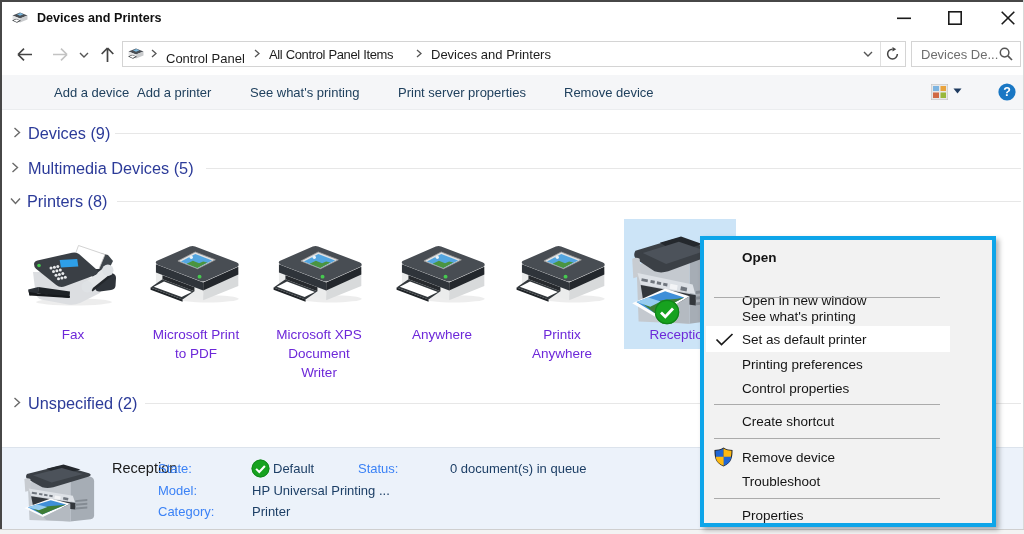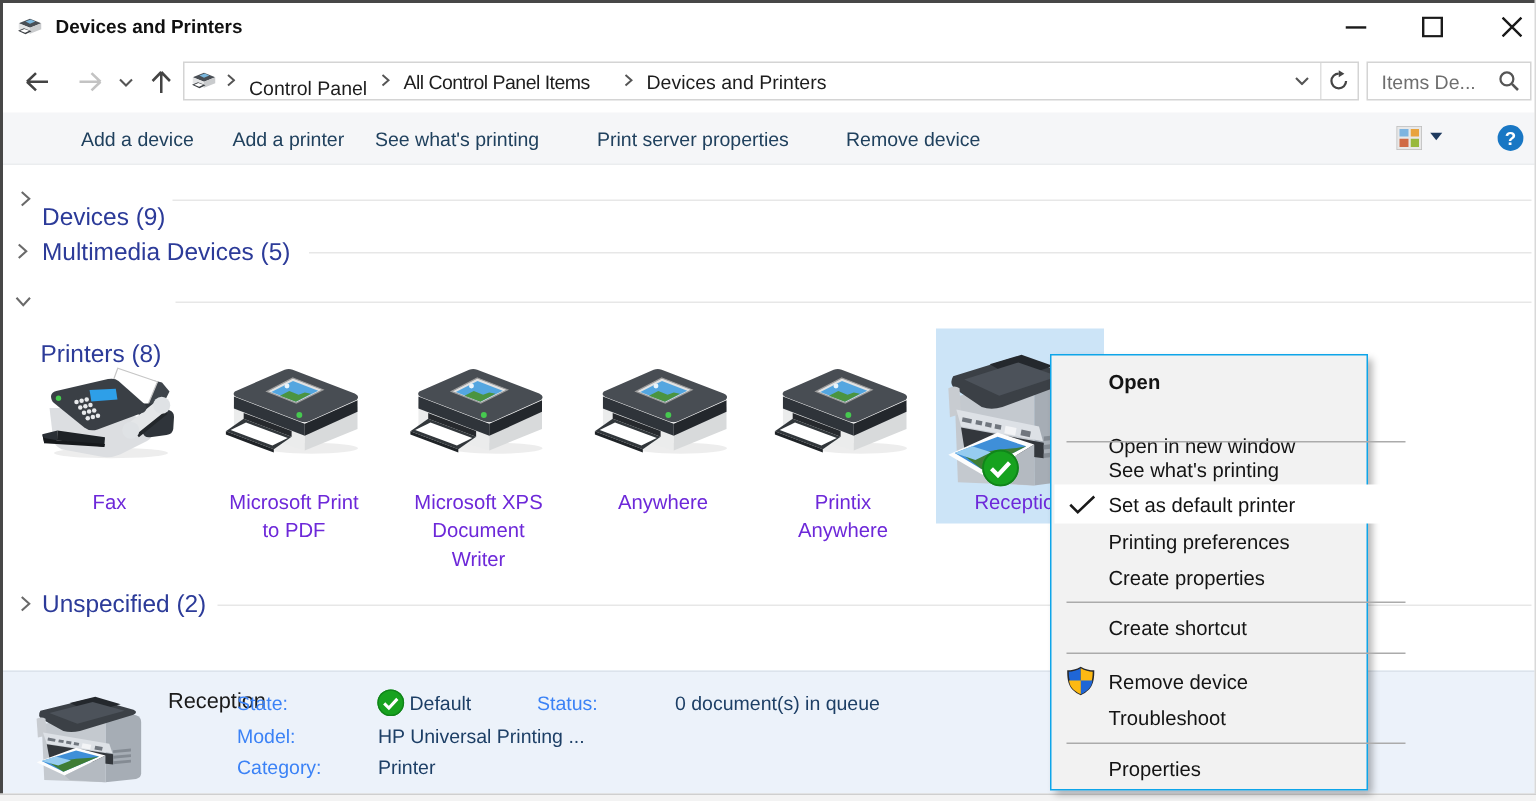--- a/index.html
+++ b/index.html
@@ -75,28 +75,28 @@
 <div class="abs crumb" style="left:431px; top:47px">Devices and Printers</div>
 <svg class="abs" style="left:863px; top:51px" width="10" height="6" viewBox="0 0 10 6">
     <path d="M1,1 L5,5 L9,1" stroke="#555" stroke-width="1.4" fill="none"></path>
   </svg>
 <div class="abs" style="left:880px; top:42px; width:1px; height:24px; background:#e0e0e0;"></div>
 <svg class="abs" style="left:885px; top:46px" width="15" height="16" viewBox="0 0 16 16">
     <path d="M13.2,8 A5.2,5.2 0 1 1 8,2.8" stroke="#444" stroke-width="1.6" fill="none"></path>
     <path d="M8,0.4 L12,2.8 L8,5.4 Z" fill="#444"></path>
   </svg>
 <div class="abs" style="left:911px; top:41px; width:110px; height:26px; border:1px solid #d4d4d4; background:#fff;"></div>
-<div class="abs" style="left:921px; top:47px; font-size:13px; color:#6e6e6e;">Items De...</div>
+<div class="abs" style="left:921px; top:47px; font-size:13px; color:#6e6e6e;">Devices De...</div>
 <svg class="abs" style="left:999px; top:47px" width="14" height="14" viewBox="0 0 14 14">
     <circle cx="5.6" cy="5.6" r="4.3" stroke="#555" stroke-width="1.5" fill="none"></circle>
     <path d="M8.9,8.9 L13,13" stroke="#555" stroke-width="1.7"></path>
   </svg>
 
 <div class="abs tbtxt" style="left:25px;margin-left:29px;">Add a device</div>
-<div class="abs tbtxt" style="left:137px;margin-left:18px;">Add a printer</div>
+<div class="abs tbtxt" style="left:137px;">Add a printer</div>
 <div class="abs tbtxt" style="left:250px;">See what's printing</div>
 <div class="abs tbtxt" style="left:398px;">Print server properties</div>
 <div class="abs tbtxt" style="left:564px;">Remove device</div>
 <svg class="abs" style="left:931px; top:84px" width="17" height="16" viewBox="0 0 17 16">
   <rect x="0" y="0" width="17" height="16" fill="#e8e8e8" stroke="#bdbdbd" stroke-width="1"></rect>
   <rect x="2" y="2" width="6" height="5" fill="#7db4e0"></rect>
   <rect x="9.5" y="2" width="5.5" height="5" fill="#e8a33d"></rect>
   <rect x="2" y="8.5" width="6" height="5.5" fill="#d06a45"></rect>
   <rect x="9.5" y="8.5" width="5.5" height="5.5" fill="#98b83c"></rect>
 </svg>
@@ -104,33 +104,33 @@
     <path d="M0.5,0.5 L8.5,0.5 L4.5,5.5 Z" fill="#1e3a5f"></path>
   </svg>
 <svg class="abs" style="left:998px; top:83px" width="18" height="18" viewBox="0 0 18 18">
     <circle cx="9" cy="9" r="8.6" fill="#1977c4"></circle>
     <text x="9" y="13.4" font-size="12.5" font-weight="bold" fill="#fff" text-anchor="middle" font-family="Liberation Sans">?</text>
   </svg>
 
 <svg class="abs" style="left:13px; top:127px" width="8" height="11" viewBox="0 0 8 11">
     <path d="M1.5,1 L6.5,5.5 L1.5,10" stroke="#6a6a6a" stroke-width="1.4" fill="none"></path>
   </svg>
-<div class="abs grouphdr" style="left:28px; top:124px;margin-top:12px;">Devices (9)</div>
+<div class="abs grouphdr" style="left:28px; top:124px;">Devices (9)</div>
 <div class="abs grouprule" style="left:115px; top:133px; width:906px;"></div>
 
 <svg class="abs" style="left:11px; top:162px" width="8" height="11" viewBox="0 0 8 11">
     <path d="M1.5,1 L6.5,5.5 L1.5,10" stroke="#6a6a6a" stroke-width="1.4" fill="none"></path>
   </svg>
 <div class="abs grouphdr" style="left:28px; top:159px;">Multimedia Devices (5)</div>
 <div class="abs grouprule" style="left:206px; top:168px; width:815px;"></div>
 
 <svg class="abs" style="left:10px; top:197px" width="11" height="8" viewBox="0 0 11 8">
     <path d="M1,1.5 L5.5,6.5 L10,1.5" stroke="#6a6a6a" stroke-width="1.4" fill="none"></path>
   </svg>
-<div class="abs grouphdr" style="left:27px; top:192px;margin-top:35px;">Printers (8)</div>
+<div class="abs grouphdr" style="left:27px; top:192px;">Printers (8)</div>
 <div class="abs grouprule" style="left:117px; top:201px; width:904px;"></div>
 
 <svg class="abs" style="left:13px; top:397px" width="8" height="11" viewBox="0 0 8 11">
     <path d="M1.5,1 L6.5,5.5 L1.5,10" stroke="#6a6a6a" stroke-width="1.4" fill="none"></path>
   </svg>
 <div class="abs grouphdr" style="left:28px; top:394px;">Unspecified (2)</div>
 <div class="abs grouprule" style="left:145px; top:403px; width:876px;"></div>
 
 <div class="abs" style="left:624px; top:219px; width:112px; height:130px; background:#cce4f7;"></div>
 
@@ -172,32 +172,32 @@
     <use href="#greencheck"></use>
   </svg>
 <div class="abs dvalue" style="left:273px; top:461px;">Default</div>
 <div class="abs dlabel" style="left:158px; top:483px; width:80px;">Model:</div>
 <div class="abs dvalue" style="left:252px; top:483px;">HP Universal Printing ...</div>
 <div class="abs dlabel" style="left:158px; top:504px; width:80px;">Category:</div>
 <div class="abs dvalue" style="left:252px; top:504px;">Printer</div>
 <div class="abs dlabel" style="left:358px; top:461px; width:80px;">Status:</div>
 <div class="abs dvalue" style="left:450px; top:461px;">0 document(s) in queue</div>
 
-<div class="abs" style="left:700px; top:236px; width:212px; height:291px; background:#f2f2f2; border:1px solid #0ea5e9; box-shadow:3px 3px 5px rgba(0,0,0,0.3);">
+<div class="abs" style="left:700px; top:236px; width:296px; height:291px; background:#f2f2f2; border:4px solid #0ea5e9; box-shadow:3px 3px 5px rgba(0,0,0,0.3);">
   <div class="abs" style="left:2px; top:86px; width:244px; height:26px; background:#fff;"></div>
   <div class="mi" style="top:10px; font-weight:bold;">Open</div>
   <div class="mi" style="top:34px;margin-top:19px;">Open in new window</div>
   <div class="msep" style="top:57px;"></div>
   <div class="mi" style="top:69px;">See what's printing</div>
   <svg class="abs" style="left:11px; top:93px" width="19" height="13" viewBox="0 0 19 13">
       <path d="M1.5,6.5 L6.5,11.5 L17.5,1" stroke="#1a1a1a" stroke-width="1.7" fill="none"></path>
     </svg>
   <div class="mi" style="top:92px;">Set as default printer</div>
   <div class="mi" style="top:117px;">Printing preferences</div>
-  <div class="mi" style="top:141px;">Create properties</div>
+  <div class="mi" style="top:141px;">Control properties</div>
   <div class="msep" style="top:164px;"></div>
   <div class="mi" style="top:174px;">Create shortcut</div>
   <div class="msep" style="top:198px;"></div>
   <svg class="abs" style="left:10px; top:207px" width="19" height="20" viewBox="0 0 20 21">
       <use href="#shield"></use>
     </svg>
   <div class="mi" style="top:210px;">Remove device</div>
   <div class="mi" style="top:234px;">Troubleshoot</div>
   <div class="msep" style="top:258px;"></div>
   <div class="mi" style="top:268px;">Properties</div>

